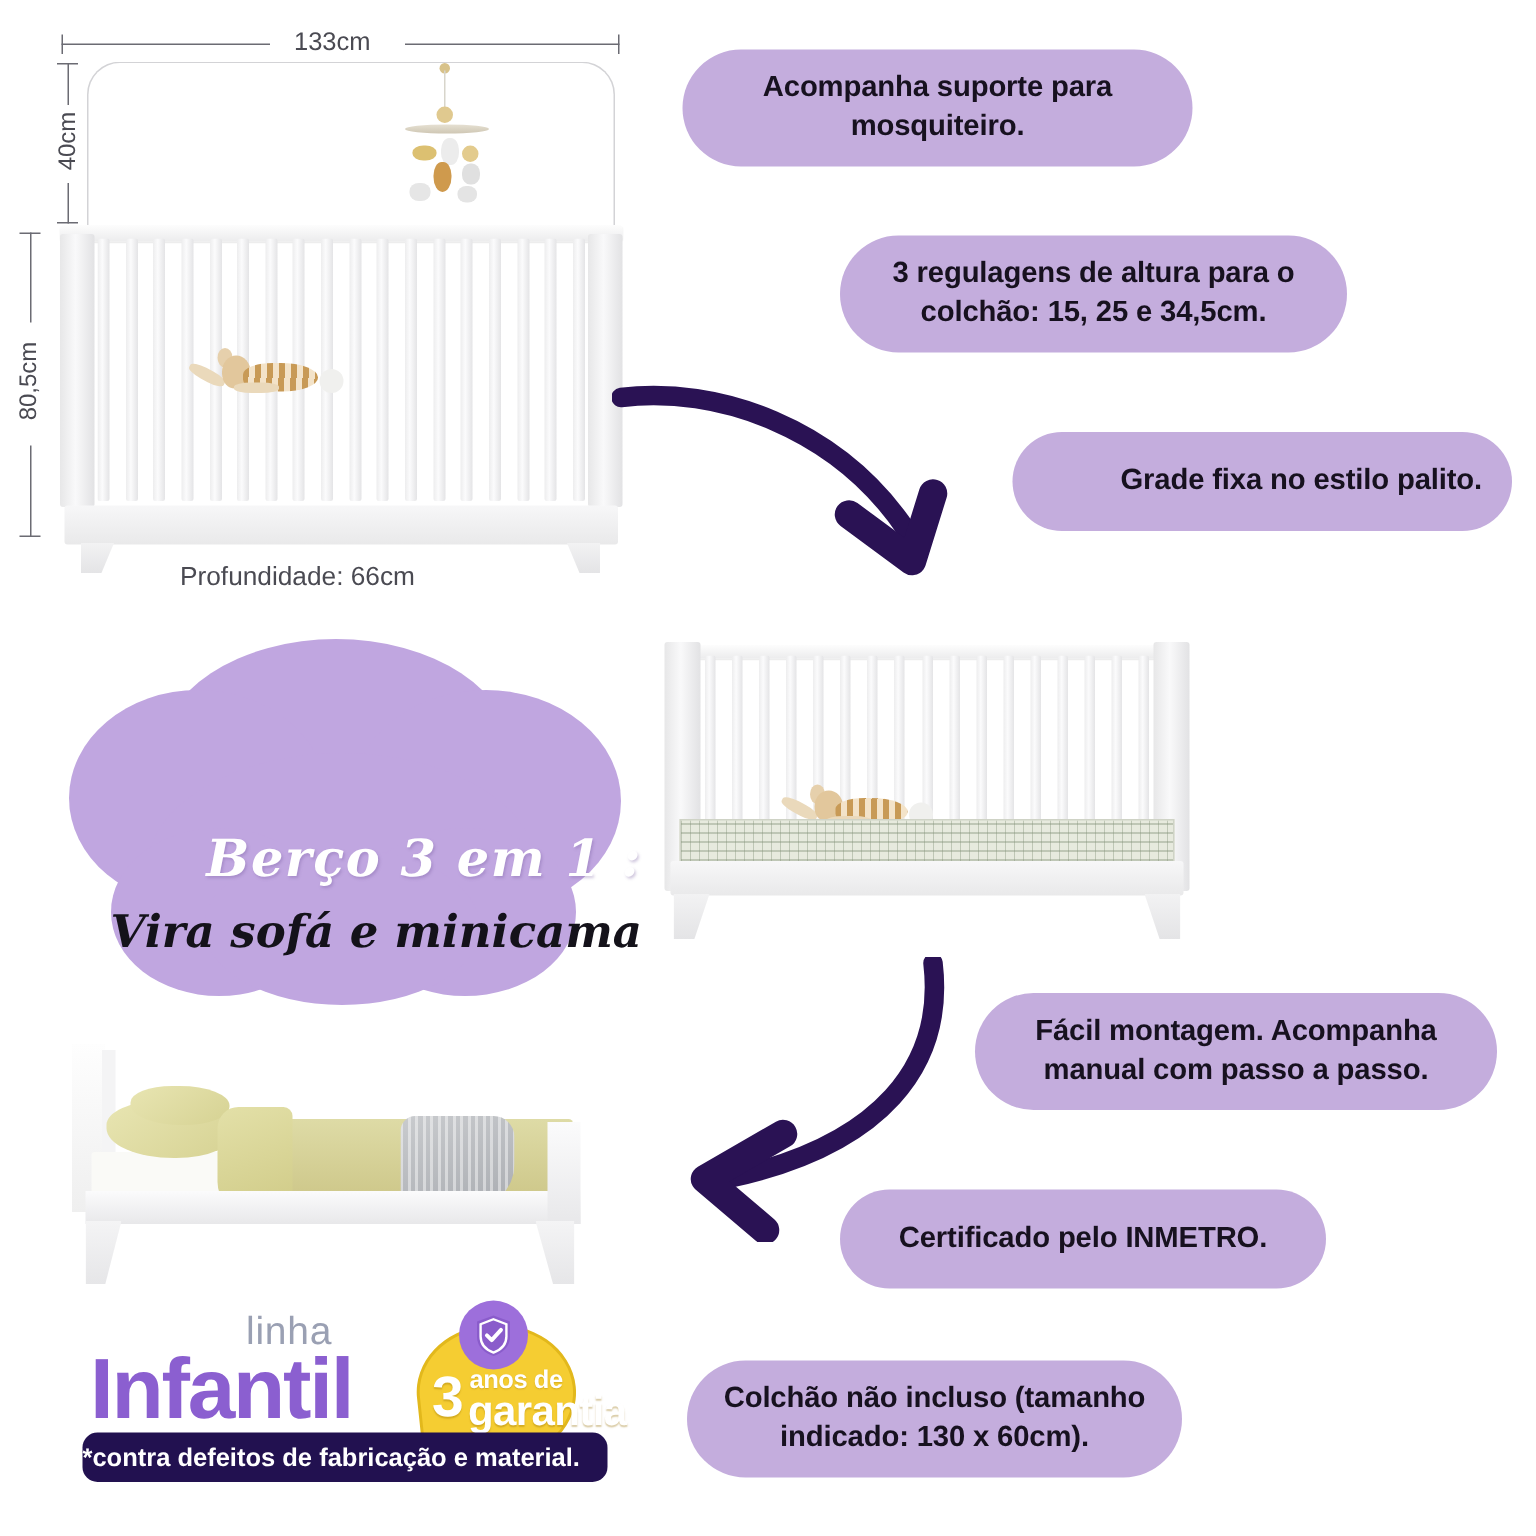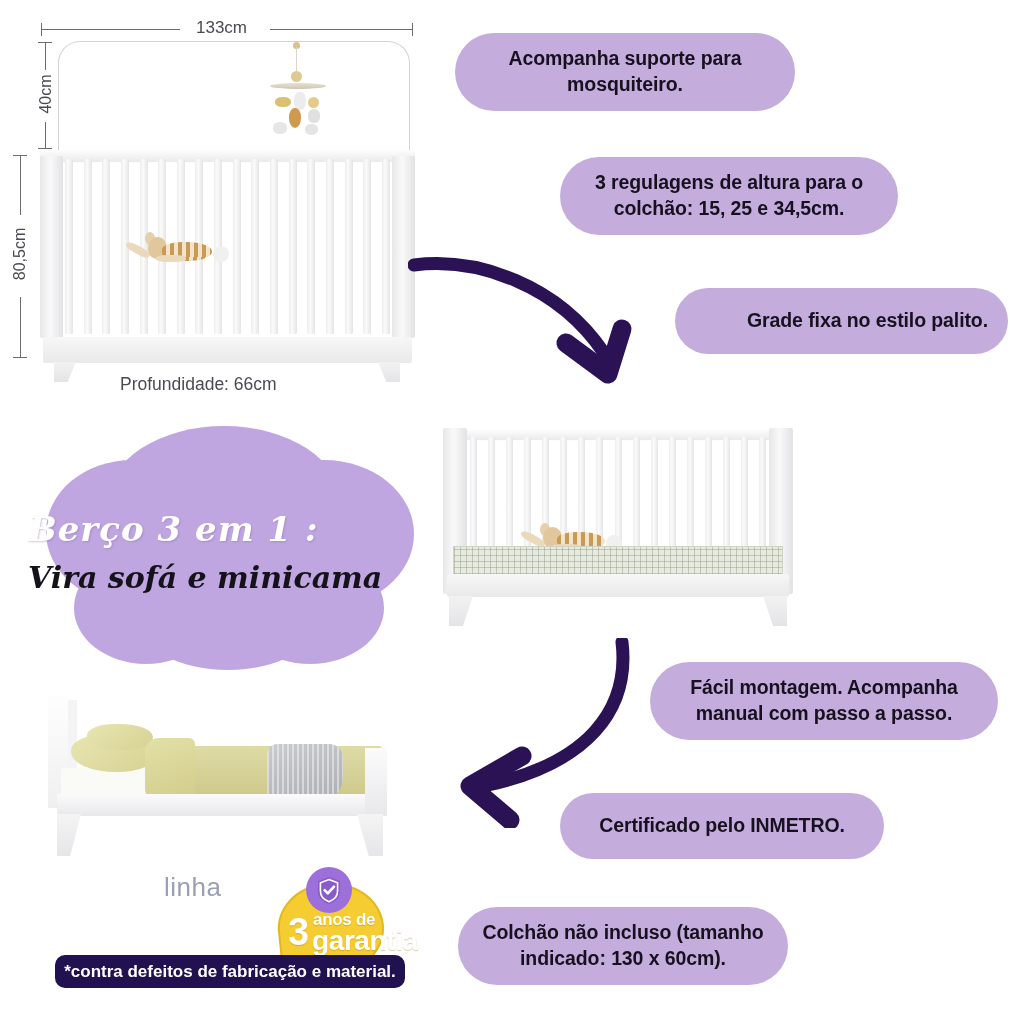--- a/index.html
+++ b/index.html
@@ -144,22 +144,23 @@
     position: absolute;
     background: #f0f0ee;
     border-radius: 50%;
   }
 
   
   .cloud { position: absolute; }
   .cloud-txt {
     position: absolute;
     width: 100%;
-    text-align: left;
+    text-align: right;
     pointer-events: none;
+    margin-top: 44px;
   }
   .cloud-l1 {
     font-family: "DejaVu Serif", serif;
     font-style: italic;
     font-weight: 700;
     font-size: 34px;
     color: #ffffff;
     letter-spacing: 1px;
     text-shadow: 1px 1px 2px rgba(120,95,160,.35);
   }
@@ -251,21 +252,21 @@
   }
   .footer-bar {
     position: absolute;
     background: #221150;
     border-radius: 10px;
     color: #ffffff;
     font-weight: 700;
     font-size: 17px;
     display: flex;
     align-items: center;
-    justify-content: center;
+    justify-content: flex-start;
     box-sizing: border-box;
   }
   .arrow { position: absolute; }
 </style>
 </head>
 <body>
 
 <div id="canvas">
 
   <div class="crib-wrap" style="left:0;top:0;width:440px;height:400px;">
@@ -477,20 +478,21 @@
     <div class="shield-wrap" style="left:246px;top:2px;">
       <svg width="46" height="46" viewBox="0 0 46 46">
         <path d="M23 10 L34 14 V24 C34 31 29 35 23 37 C17 35 12 31 12 24 V14 Z" fill="#8a5ccb"></path>
         <path d="M23 12.5 L31.6 15.8 V24 C31.6 29.6 27.6 33 23 34.7
                  C18.4 33 14.4 29.6 14.4 24 V15.8 Z" fill="none" stroke="#ffffff" stroke-width="1.6"></path>
         <path d="M18.6 23.2 L21.8 26.4 L28 19.6" fill="none" stroke="#ffffff" stroke-width="2.6" stroke-linecap="round" stroke-linejoin="round"></path>
       </svg>
     </div>
 
     <div class="logo-linha" style="left:104px;top:7px;text-align:center;">linha</div>
+    <div class="logo-infantil" style="left:0px;top:28px;">Infantil</div>
 
     <div class="badge-txt badge-3" style="left:228px;top:48px;">3</div>
     <div class="badge-txt badge-anos" style="left:253px;top:46px;">anos de</div>
     <div class="badge-txt badge-gar" style="left:252px;top:62px;">garantia</div>
 
     <div class="footer-bar" style="left:-5px;top:90px;width:350px;height:33px;">
       <span>*contra defeitos de fabricação e material.</span>
     </div>
   </div>
 

